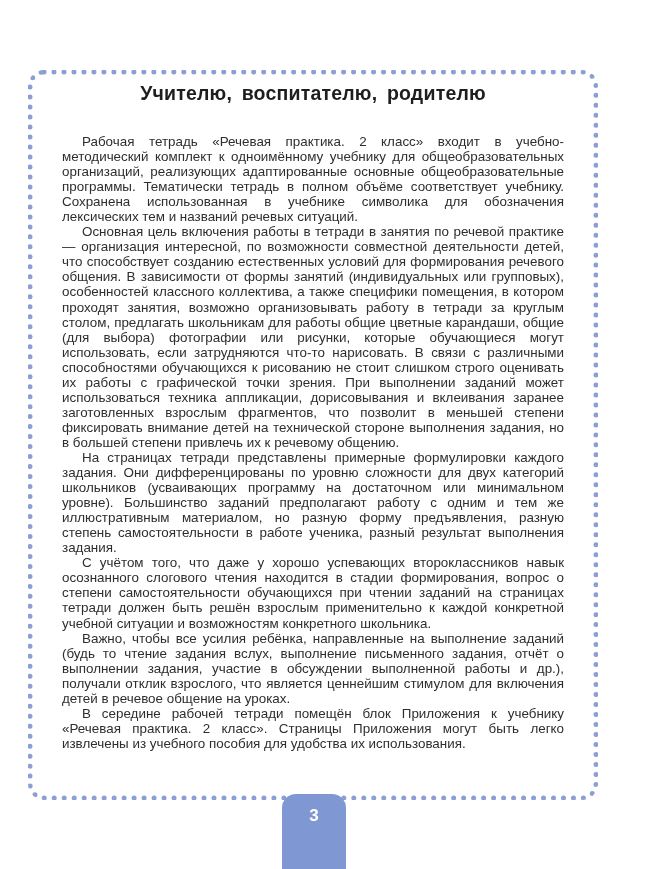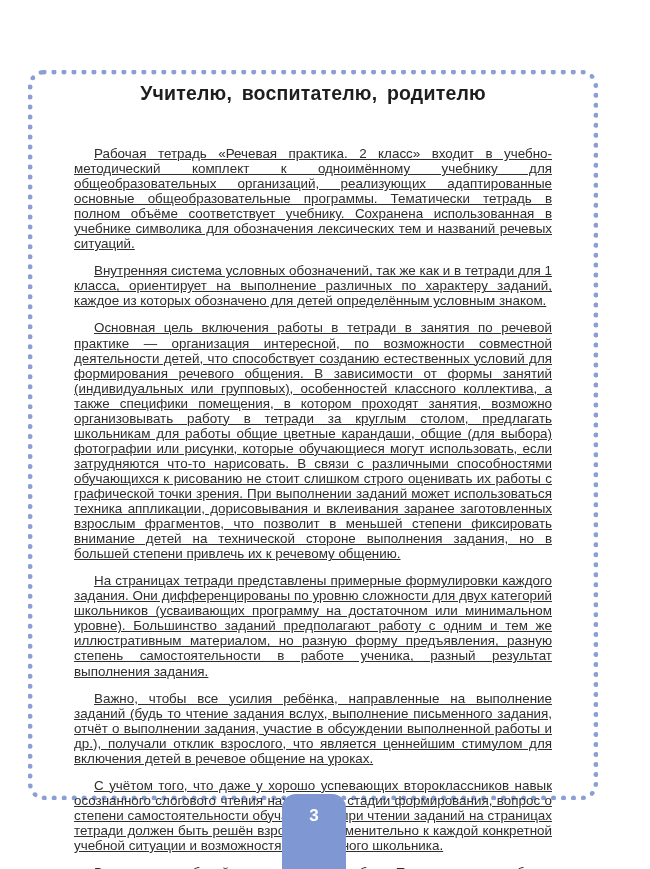--- a/index.html
+++ b/index.html
@@ -43,23 +43,22 @@
       left: 62px;
       top: 134px;
       width: 502px;
       font-size: 13.4px;
       line-height: 15.05px;
       text-align: justify;
       color: #2e2e2e;
       hyphens: manual;
     }
     .text p {
-      margin: 12px;
+      margin: 0;
       text-indent: 20px;
-      text-decoration: underline;
     }
     .page-tab {
       position: absolute;
       left: 282px;
       top: 794px;
       width: 64px;
       height: 80px;
       background: #7f98d4;
       border-radius: 14px 14px 0 0;
       text-align: center;
@@ -75,23 +74,22 @@
   </style>
 </head>
 <body>
 
 <div class="frame"></div>
 
 <h1 class="title" style="margin:0;">Учителю,  воспитателю,  родителю</h1>
 
 <div class="text">
   <p>Рабочая тетрадь «Речевая практика. 2 класс» входит в учебно-методический комплект к одноимённому учебнику для общеобразовательных организаций, реализующих адаптированные основные общеобразовательные программы. Тематически тетрадь в полном объёме соответствует учебнику. Сохранена использованная в учебнике символика для обозначения лексических тем и названий речевых ситуаций.</p>
-  <p>Внутренняя система условных обозначений, так же как и в тетради для 1 класса, ориентирует на выполнение различных по характеру заданий, каждое из которых обозначено для детей определённым условным знаком.</p>
   <p>Основная цель включения работы в тетради в занятия по речевой практике — организация интересной, по возможности совместной деятельности детей, что способствует созданию естественных условий для формирования речевого общения. В зависимости от формы занятий (индивидуальных или групповых), особенностей классного коллектива, а также специфики помещения, в котором проходят занятия, возможно организовывать работу в тетради за круглым столом, предлагать школьникам для работы общие цветные карандаши, общие (для выбора) фотографии или рисунки, которые обучающиеся могут использовать, если затрудняются что-то нарисовать. В связи с различными способностями обучающихся к рисованию не стоит слишком строго оценивать их работы с графической точки зрения. При выполнении заданий может использоваться техника аппликации, дорисовывания и вклеивания заранее заготовленных взрослым фрагментов, что позволит в меньшей степени фиксировать внимание детей на технической стороне выполнения задания, но в большей степени привлечь их к речевому общению.</p>
   <p>На страницах тетради представлены примерные формулировки каждого задания. Они дифференцированы по уровню сложности для двух категорий школьников (усваивающих программу на достаточном или минимальном уровне). Большинство заданий предполагают работу с одним и тем же иллюстративным материалом, но разную форму предъявления, разную степень самостоятельности в работе ученика, разный результат выполнения задания.</p>
+  <p>С учётом того, что даже у хорошо успевающих второклассников навык осознанного слогового чтения находится в стадии формирования, вопрос о степени самостоятельности обучающихся при чтении заданий на страницах тетради должен быть решён взрослым применительно к каждой конкретной учебной ситуации и возможностям конкретного школьника.</p>
   <p>Важно, чтобы все усилия ребёнка, направленные на выполнение заданий (будь то чтение задания вслух, выполнение письменного задания, отчёт о выполнении задания, участие в обсуждении выполненной работы и др.), получали отклик взрослого, что является ценнейшим стимулом для включения детей в речевое общение на уроках.</p>
-  <p>С учётом того, что даже у хорошо успевающих второклассников навык осознанного слогового чтения находится в стадии формирования, вопрос о степени самостоятельности обучающихся при чтении заданий на страницах тетради должен быть решён взрослым применительно к каждой конкретной учебной ситуации и возможностям конкретного школьника.</p>
   <p>В середине рабочей тетради помещён блок Приложения к учебнику «Речевая практика. 2 класс». Страницы Приложения могут быть легко извлечены из учебного пособия для удобства их использования.</p>
 </div>
 
 <div class="page-tab">
   <span class="page-num">3</span>
 </div>
 
 </body></html>

